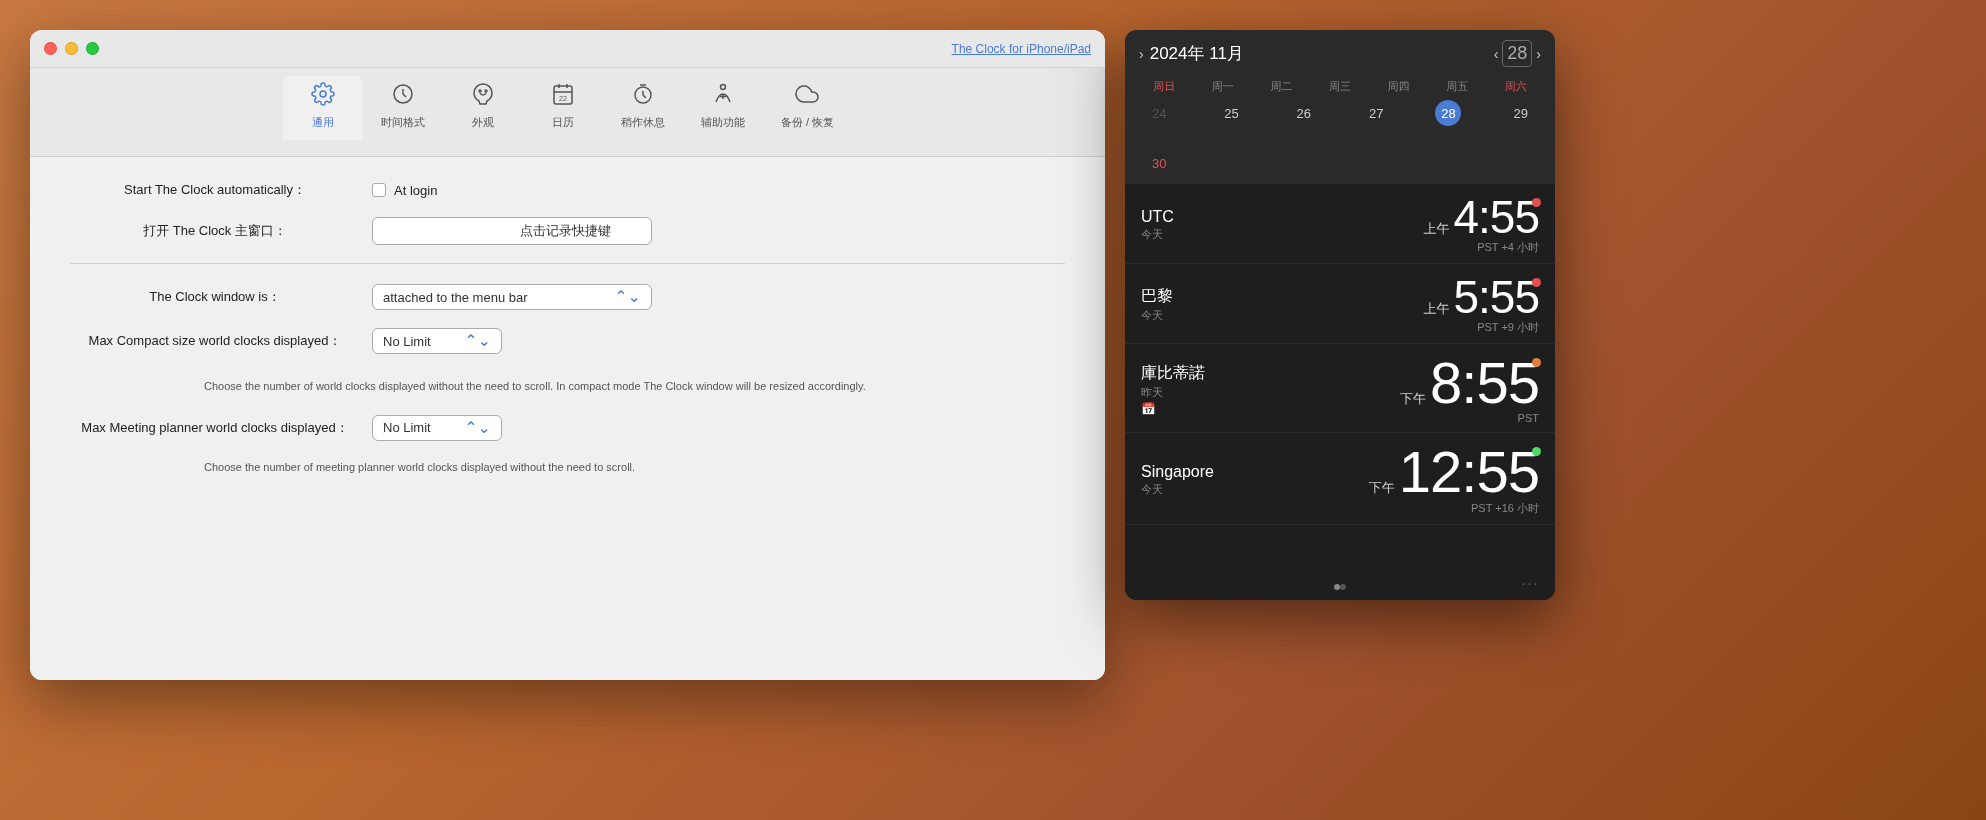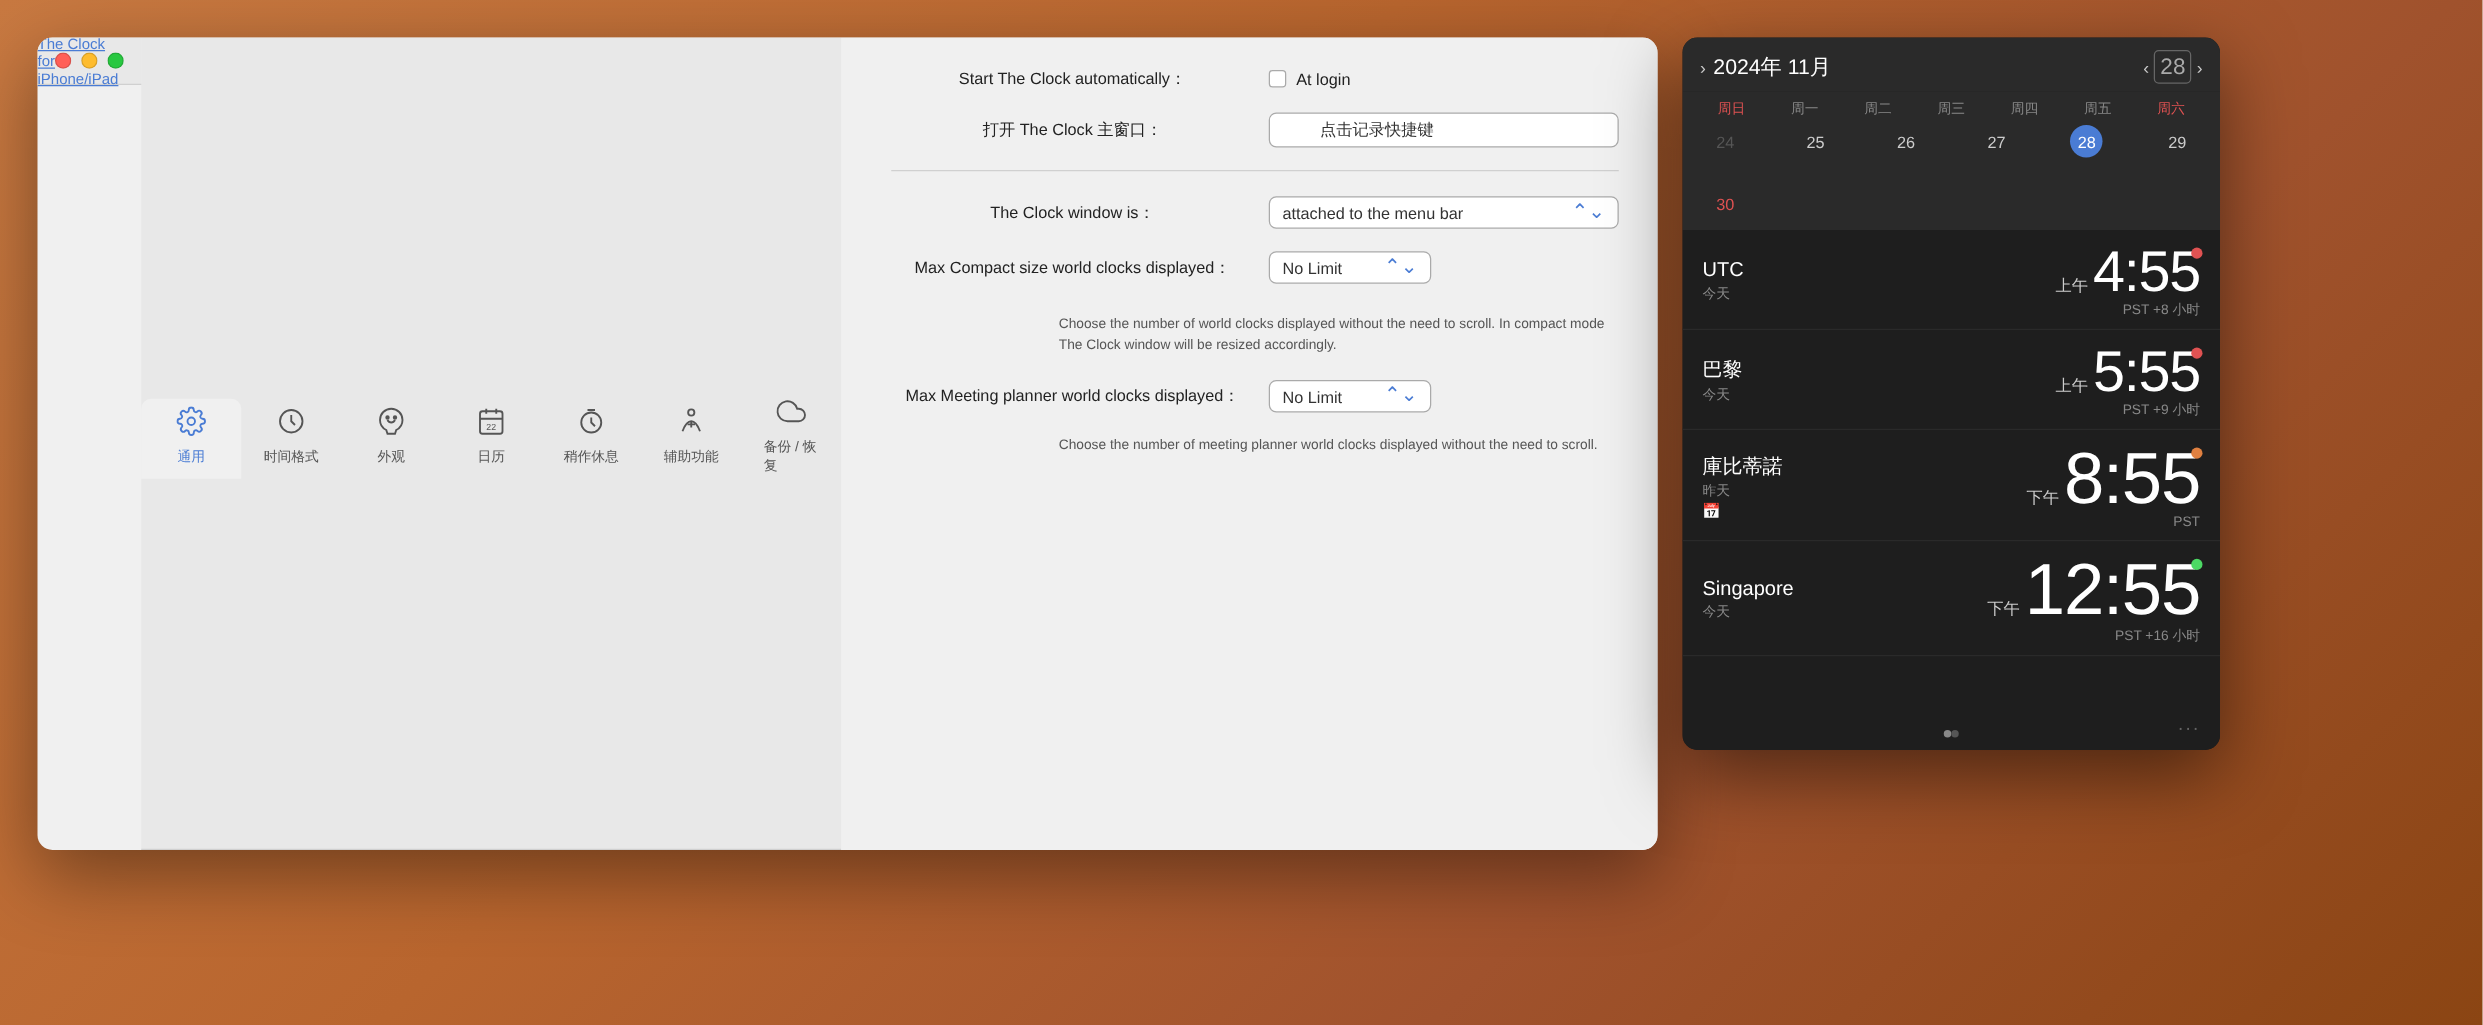--- a/index.html
+++ b/index.html
@@ -10,28 +10,28 @@
       font-family: -apple-system, "PingFang SC", "Helvetica Neue", sans-serif;
       display: flex;
       align-items: flex-start;
       justify-content: flex-start;
       padding: 30px;
       gap: 20px;
     }
 
     
     .settings-window {
-      width: 1296px;
+      width: 1075px;
       min-height: 650px;
       background: #f0f0f0;
       border-radius: 12px;
       box-shadow: 0 20px 60px rgba(0,0,0,0.4);
       overflow: hidden;
       display: flex;
-      flex-direction: row;
+      flex-direction: column;
     }
 
     .title-bar {
       height: 38px;
       background: #e8e8e8;
       display: flex;
       align-items: center;
       padding: 0 14px;
       position: relative;
       border-bottom: 1px solid #d0d0d0;
@@ -155,21 +155,21 @@
     }
 
     .shortcut-button {
       border: 1.5px solid #aaa;
       background: white;
       border-radius: 6px;
       padding: 4px 40px;
       font-size: 13px;
       color: #333;
       min-width: 280px;
-      text-align: left;
+      text-align: right;
       cursor: pointer;
     }
 
     .dropdown-select {
       border: 1.5px solid #aaa;
       background: white;
       border-radius: 6px;
       padding: 4px 10px;
       font-size: 13px;
       color: #333;
@@ -638,21 +638,21 @@
     <div class="clock-entry">
       <div class="clock-info">
         <span class="clock-city">UTC</span>
         <span class="clock-day">今天</span>
       </div>
       <div class="clock-time-area">
         <div class="clock-time-main">
           <span class="clock-ampm">上午</span>
           <span class="clock-time">4:55</span>
         </div>
-        <span class="clock-offset">PST +8 小时</span>
+        <span class="clock-offset">PST +4 小时</span>
       </div>
       <div class="status-dot dot-red"></div>
     </div>
 
     <div class="clock-entry">
       <div class="clock-info">
         <span class="clock-city">巴黎</span>
         <span class="clock-day">今天</span>
       </div>
       <div class="clock-time-area">

